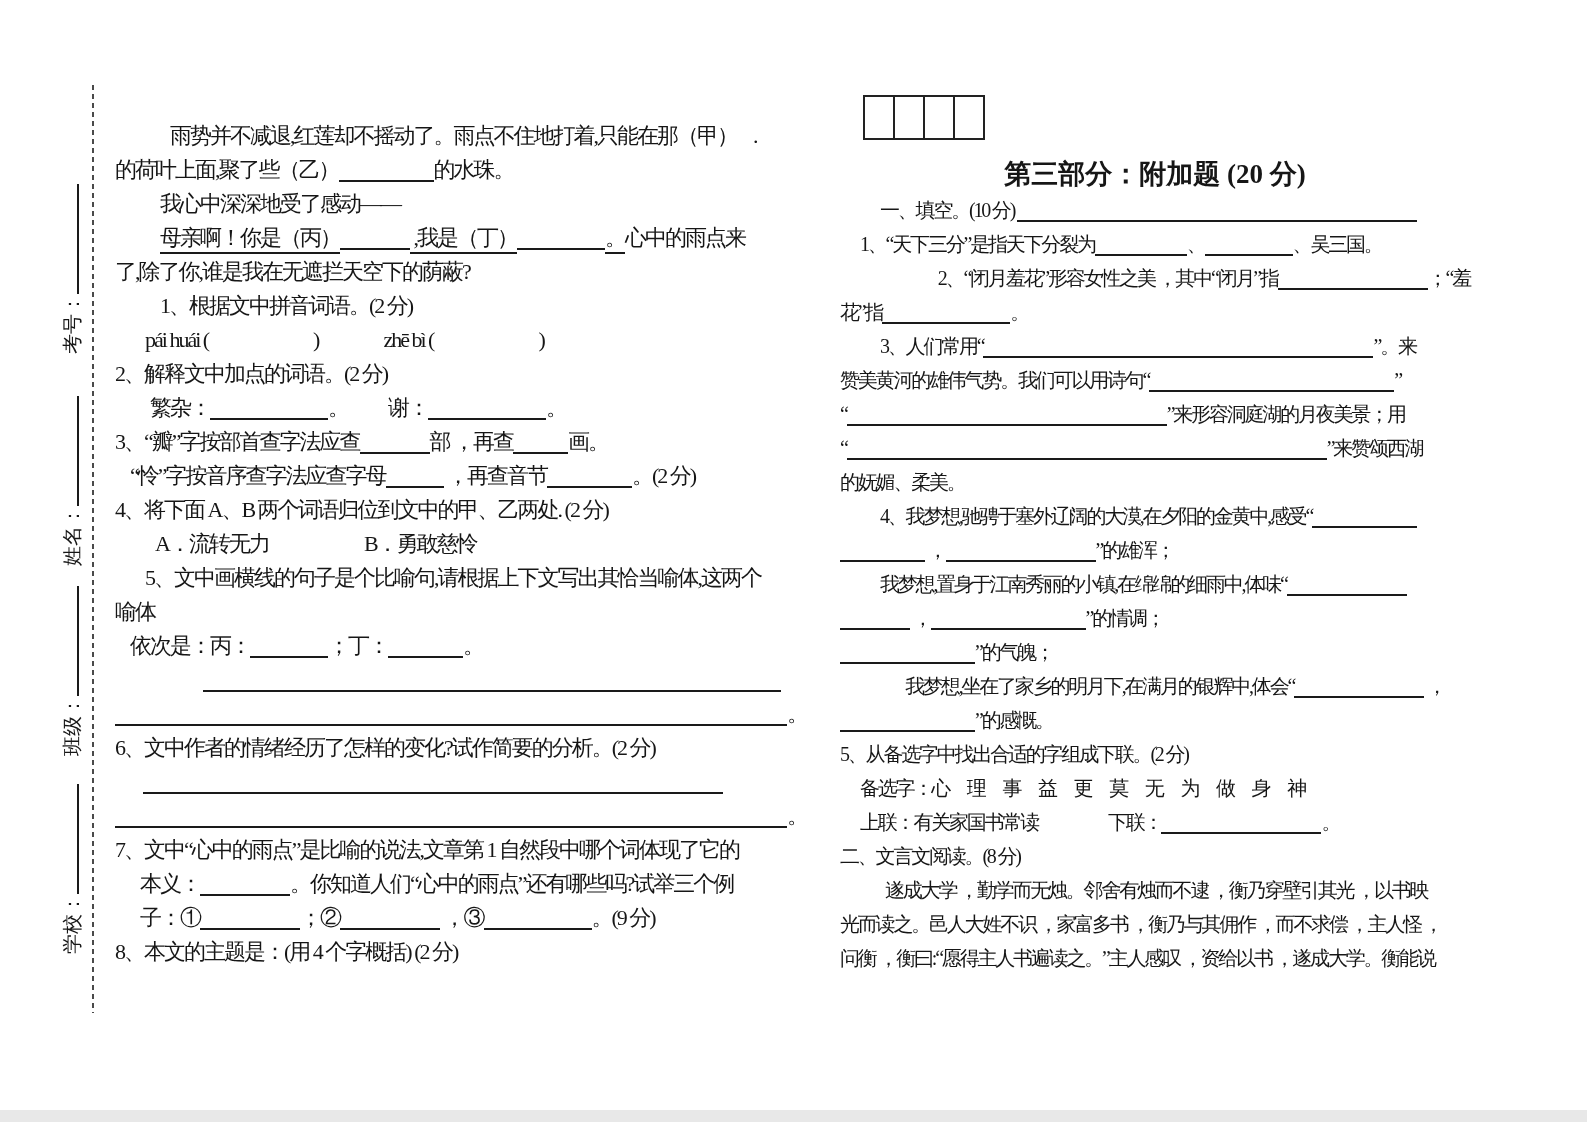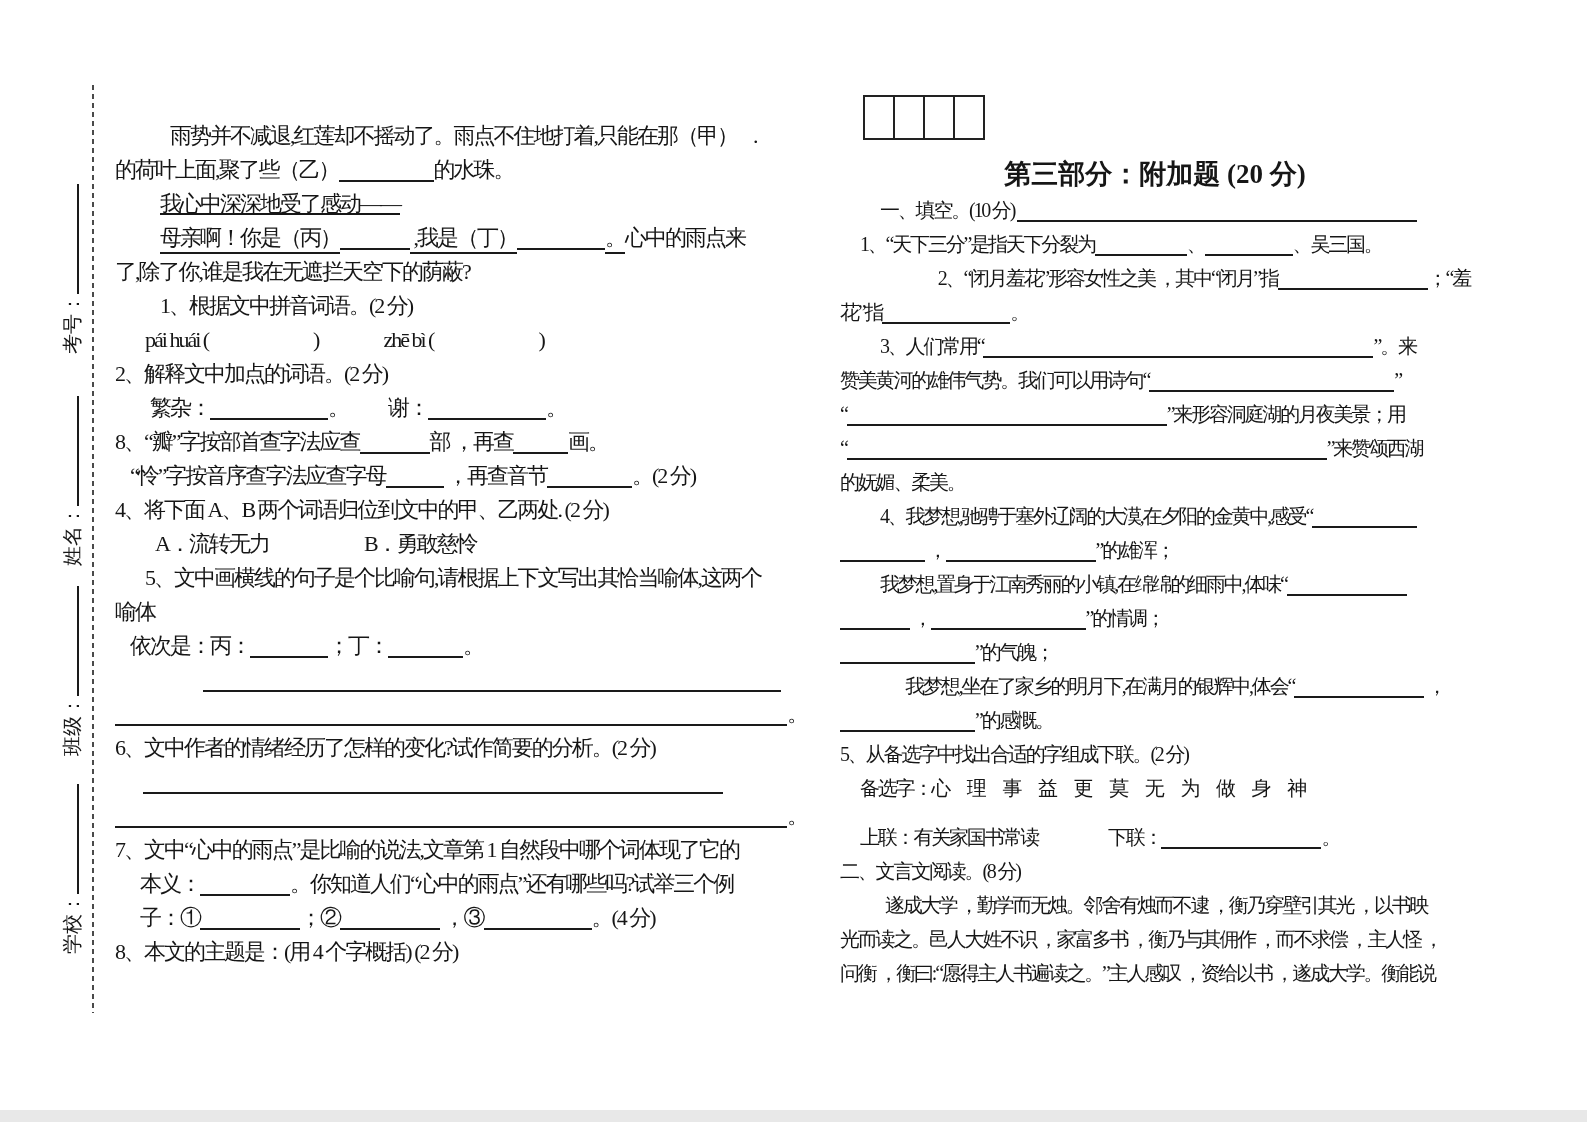--- a/index.html
+++ b/index.html
@@ -63,42 +63,42 @@
   <div class="scorebox">
     <div class="cell"></div>
     <div class="cell"></div>
     <div class="cell"></div>
     <div class="cell"></div>
   </div>
 
   <div class="col left">
       <div class="line" style="padding-left: 55px;"><span>雨势并不减退,红莲却不摇动了。雨点不住地打着,只能在那（甲）</span><span class="sp" style="width: 16px;"></span><span>.</span></div>
       <div class="line"><span>的荷叶上面,聚了些（乙）</span><span class="blank" style="width: 95px;"></span><span>的水珠。</span></div>
-      <div class="line" style="padding-left: 45px; text-decoration: underline;"><span>我心中深深地受了感动——</span></div>
+      <div class="line" style="padding-left: 45px;"><span>我心中深深地受了感动——</span></div>
       <div class="line" style="padding-left: 45px;"><span class="ul">母亲啊！你是（丙）</span><span class="blank" style="width: 70px;"></span><span class="ul"> ,我是（丁）</span><span class="blank" style="width: 88px;"></span><span class="ul">。</span><span>心中的雨点来</span></div>
       <div class="line"><span>了,除了你,谁是我在无遮拦天空下的荫蔽?</span></div>
       <div class="line" style="padding-left: 45px;"><span>1、根据文中拼音词语。(2 分)</span></div>
       <div class="line" style="padding-left: 30px;"><span>pái huái (</span><span class="sp" style="width: 105px;"></span><span>)</span><span class="sp" style="width: 65px;"></span><span>zhē bì (</span><span class="sp" style="width: 105px;"></span><span>)</span></div>
       <div class="line"><span>2、解释文中加点的词语。(2 分)</span></div>
       <div class="line" style="padding-left: 35px;"><span>繁杂：</span><span class="blank" style="width: 118px;"></span><span>。</span><span class="sp" style="width: 40px;"></span><span>谢：</span><span class="blank" style="width: 118px;"></span><span>。</span></div>
-      <div class="line"><span>8、“瓣”字按部首查字法应查</span><span class="blank" style="width: 70px;"></span><span>部 ，再查</span><span class="blank" style="width: 55px;"></span><span>画。</span></div>
+      <div class="line"><span>3、“瓣”字按部首查字法应查</span><span class="blank" style="width: 70px;"></span><span>部 ，再查</span><span class="blank" style="width: 55px;"></span><span>画。</span></div>
       <div class="line" style="padding-left: 15px;"><span>“怜”字按音序查字法应查字母</span><span class="blank" style="width: 58px;"></span><span> ，再查音节</span><span class="blank" style="width: 85px;"></span><span>。(2 分)</span></div>
       <div class="line"><span>4、将下面 A、B 两个词语归位到文中的甲、乙两处. (2 分)</span></div>
       <div class="line" style="padding-left: 40px;"><span>A．流转无力</span><span class="sp" style="width: 95px;"></span><span>B．勇敢慈怜</span></div>
       <div class="line" style="padding-left: 30px;"><span>5、文中画横线的句子是个比喻句,请根据上下文写出其恰当喻体,这两个</span></div>
       <div class="line"><span>喻体</span></div>
       <div class="line" style="padding-left: 15px;"><span>依次是：丙：</span><span class="blank" style="width: 78px;"></span><span>；丁：</span><span class="blank" style="width: 75px;"></span><span>。</span></div>
       <div class="line"><span class="sp" style="width: 88px;"></span><span class="blank" style="width: 578px;"></span></div>
       <div class="line"><span class="blank" style="width: 672px;"></span><span>。</span></div>
       <div class="line"><span>6、文中作者的情绪经历了怎样的变化?试作简要的分析。(2 分)</span></div>
       <div class="line"><span class="sp" style="width: 28px;"></span><span class="blank" style="width: 580px;"></span></div>
       <div class="line"><span class="blank" style="width: 672px;"></span><span>。</span></div>
       <div class="line"><span>7、文中“心中的雨点”是比喻的说法,文章第 1 自然段中哪个词体现了它的</span></div>
       <div class="line" style="padding-left: 25px;"><span>本义：</span><span class="blank" style="width: 90px;"></span><span>。你知道人们“心中的雨点”还有哪些吗?试举三个例</span></div>
-      <div class="line" style="padding-left: 25px;"><span>子：①</span><span class="blank" style="width: 100px;"></span><span>；②</span><span class="blank" style="width: 100px;"></span><span> ，③</span><span class="blank" style="width: 108px;"></span><span>。(4 分)</span></div>
+      <div class="line" style="padding-left: 25px;"><span>子：①</span><span class="blank" style="width: 100px;"></span><span>；②</span><span class="blank" style="width: 100px;"></span><span> ，③</span><span class="blank" style="width: 108px;"></span><span>。(9 分)</span></div>
       <div class="line"><span>8、本文的主题是：(用 4 个字概括) (2 分)</span></div>
     </div>
 
   <div class="col right">
     <div class="heading">第三部分：附加题 (20 分)</div>
     <div>
         <div class="line" style="padding-left: 40px;"><span>一、填空。(10 分) </span><span class="blank" style="width: 400px;"></span></div>
         <div class="line" style="padding-left: 20px;"><span>1、“天下三分”是指天下分裂为</span><span class="blank" style="width: 92px;"></span><span>、</span><span class="blank" style="width: 88px;"></span><span>、吴三国。</span></div>
         <div class="line" style="padding-left: 20px; text-align: right;"><span>2、“闭月羞花”形容女性之美 ，其中“闭月”指</span><span class="blank" style="width: 150px;"></span><span>；“羞</span></div>
         <div class="line"><span>花”指</span><span class="blank" style="width: 128px;"></span><span>。</span></div>
@@ -109,21 +109,21 @@
         <div class="line"><span>的妩媚、柔美。</span></div>
         <div class="line" style="padding-left: 40px;"><span>4、我梦想,驰骋于塞外辽阔的大漠,在夕阳的金黄中,感受“</span><span class="blank" style="width: 105px;"></span></div>
         <div class="line"><span class="blank" style="width: 85px;"></span><span> ，</span><span class="blank" style="width: 150px;"></span><span>”的雄浑；</span></div>
         <div class="line" style="padding-left: 40px;"><span>我梦想,置身于江南秀丽的小镇,在绵绵的细雨中,体味“</span><span class="blank" style="width: 120px;"></span></div>
         <div class="line"><span class="blank" style="width: 70px;"></span><span> ，</span><span class="blank" style="width: 155px;"></span><span>”的情调；</span></div>
         <div class="line"><span class="blank" style="width: 135px;"></span><span>”的气魄；</span></div>
         <div class="line" style="padding-left: 40px; text-align: center;"><span>我梦想,坐在了家乡的明月下,在满月的银辉中,体会“</span><span class="blank" style="width: 130px;"></span><span> ，</span></div>
         <div class="line"><span class="blank" style="width: 135px;"></span><span>”的感慨。</span></div>
         <div class="line"><span>5、从备选字中找出合适的字组成下联。(2 分)</span></div>
         <div class="line" style="padding-left: 20px;"><span>备选字：心　理　事　益　更　莫　无　为　做　身　神</span></div>
-        <div class="line" style="padding-left: 20px; margin-top: 15px;"><span>上联：有关家国书常读</span><span class="sp" style="width: 70px;"></span><span>下联：</span><span class="blank" style="width: 160px;"></span><span>。</span></div>
+        <div class="line" style="padding-left: 20px;"><span>上联：有关家国书常读</span><span class="sp" style="width: 70px;"></span><span>下联：</span><span class="blank" style="width: 160px;"></span><span>。</span></div>
         <div class="line"><span>二、文言文阅读。(8 分)</span></div>
         <div class="line" style="padding-left: 45px;"><span>遂成大学 ，勤学而无烛。邻舍有烛而不逮 ，衡乃穿壁引其光 ，以书映</span></div>
         <div class="line"><span>光而读之。邑人大姓不识 ，家富多书 ，衡乃与其佣作 ，而不求偿 ，主人怪 ，</span></div>
         <div class="line"><span>问衡 ，衡曰:“愿得主人书遍读之。”主人感叹 ，资给以书 ，遂成大学。衡能说</span></div>
       </div>
   </div>
 
   <div class="scan-edge"></div>
 </div>
 

